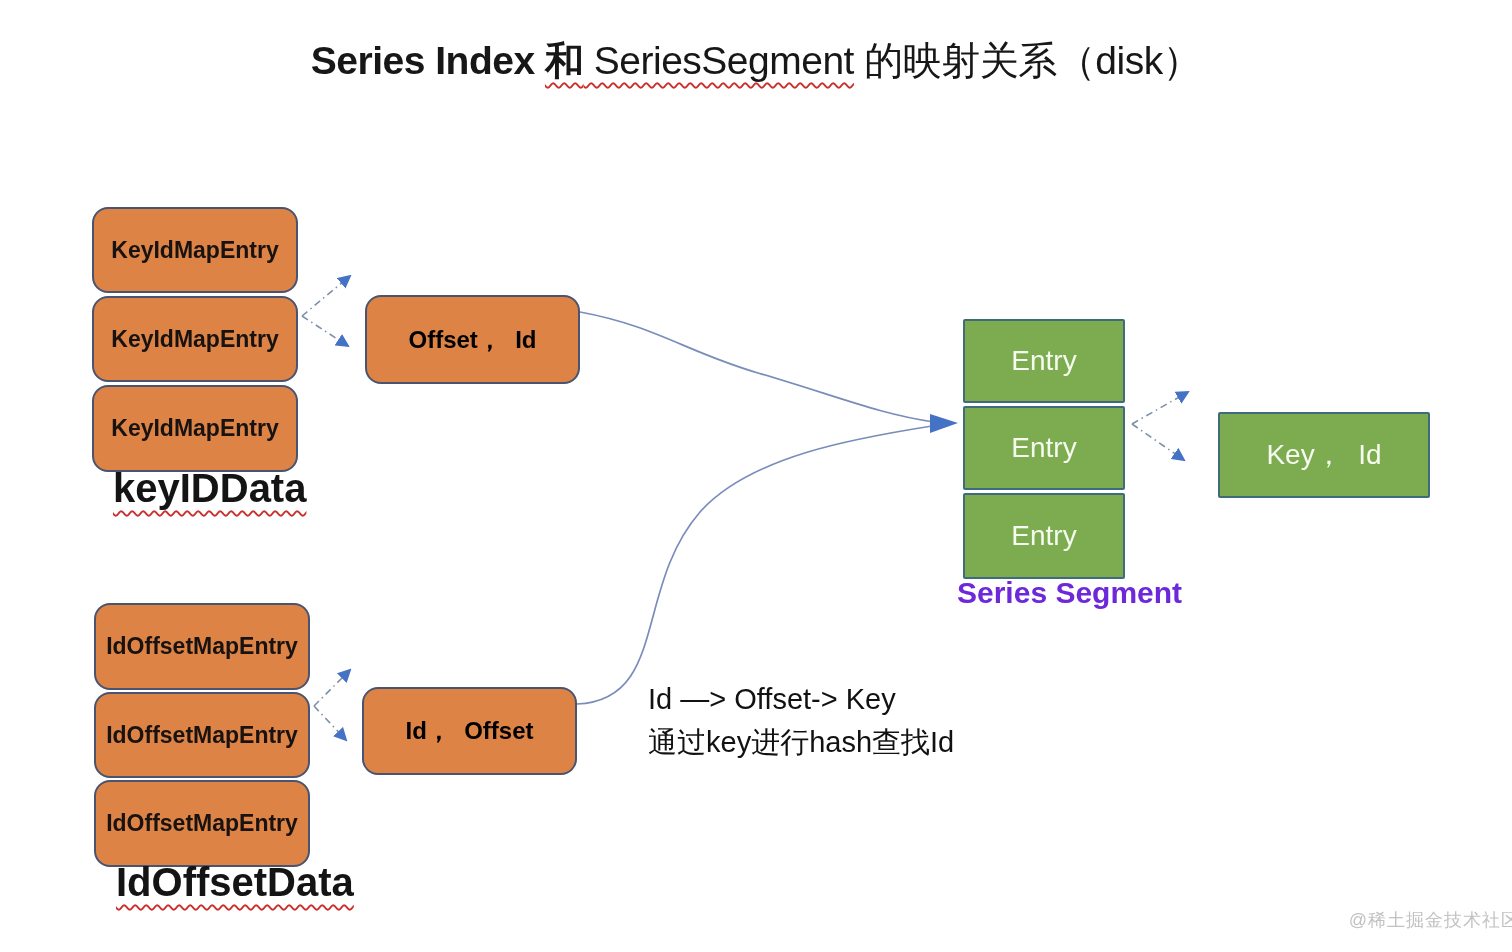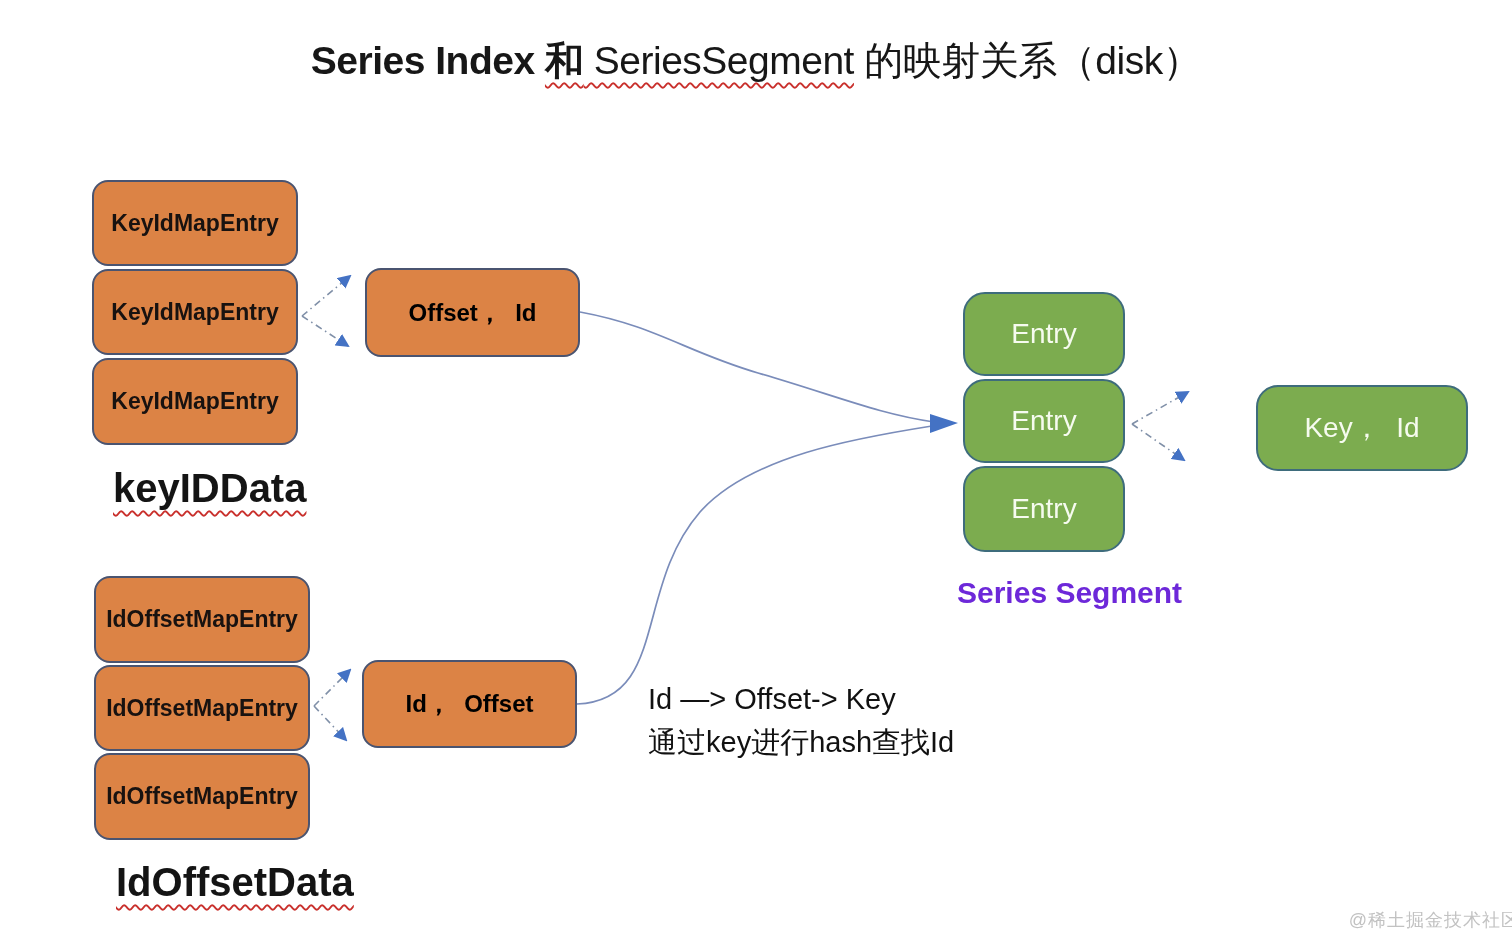--- a/index.html
+++ b/index.html
@@ -7,27 +7,27 @@
   .canvas{position:relative;width:1512px;height:952px;background:#ffffff;overflow:hidden;padding-left:24px;}
   svg.connectors{position:absolute;left:0;top:0;width:1512px;height:952px;pointer-events:none;}
 
   .title{position:absolute;top:34px;left:0;width:1512px;text-align:center;
          font-size:39px;color:#171717;letter-spacing:-0.5px;white-space:nowrap;}
   .title .b{font-weight:700;}
   .title .r{font-weight:400;}
   .wavy{text-decoration:underline wavy #c9302c 2px;text-underline-offset:8px;}
 
   .box{position:absolute;display:flex;align-items:center;justify-content:center;
-       box-sizing:border-box;border-radius:16px;white-space:pre;}
+       box-sizing:border-box;border-radius:16px;white-space:pre;margin-top:27px;}
   .obox{background:#dc8345;border:2.5px solid #4a5470;color:#181210;
         font-size:23px;font-weight:600;}
   .owhite{background:#dc8345;border:2.5px solid#4a5470;color:#000000;
           font-size:24px;font-weight:700;}
   .gbox{background:#7cac4f;border:2.5px solid #3e6c7c;color:#f6fbef;
-        font-size:28px;font-weight:500;border-radius:22px;}
+        font-size:28px;font-weight:500;border-radius:2px;}
 
   .grouplabel{position:absolute;color:#141414;font-weight:700;font-size:40px;white-space:nowrap;}
   .seglabel{position:absolute;color:#6d28d9;font-weight:600;font-size:30px;white-space:nowrap;}
 
   .annot{position:absolute;color:#111111;font-size:29px;font-weight:500;
          line-height:43px;white-space:nowrap;}
 
   .watermark{position:absolute;right:16px;bottom:20px;color:#c2c2c2;
              font-size:18px;letter-spacing:1px;}
 </style>
@@ -75,21 +75,21 @@
   <div class="grouplabel wavy" style="left:113px;top:466px;">keyIDData</div>
 
   <div class="box owhite" style="left:365px;top:268px;width:215px;height:89px;">Offset，  Id</div>
 
 
   <div class="box gbox" style="left:963px;top:292px;width:162px;height:84px;">Entry</div>
   <div class="box gbox" style="left:963px;top:379px;width:162px;height:84px;">Entry</div>
   <div class="box gbox" style="left:963px;top:466px;width:162px;height:86px;">Entry</div>
   <div class="seglabel" style="left:957px;top:576px;">Series Segment</div>
 
-  <div class="box gbox" style="left:1256px;top:385px;width:212px;height:86px;">Key，  Id</div>
+  <div class="box gbox" style="left:1218px;top:385px;width:212px;height:86px;">Key，  Id</div>
 
   <div class="box obox" style="left:94px;top:576px;width:216px;height:87px;">IdOffsetMapEntry</div>
   <div class="box obox" style="left:94px;top:665px;width:216px;height:86px;">IdOffsetMapEntry</div>
   <div class="box obox" style="left:94px;top:753px;width:216px;height:87px;">IdOffsetMapEntry</div>
   <div class="grouplabel wavy" style="left:116px;top:860px;">IdOffsetData</div>
 
   <div class="box owhite" style="left:362px;top:660px;width:215px;height:88px;text-align:center;">Id，  Offset</div>
 
   <div class="annot" style="left:648px;top:678px;">
     <div>Id —&gt; Offset-&gt; Key</div>

